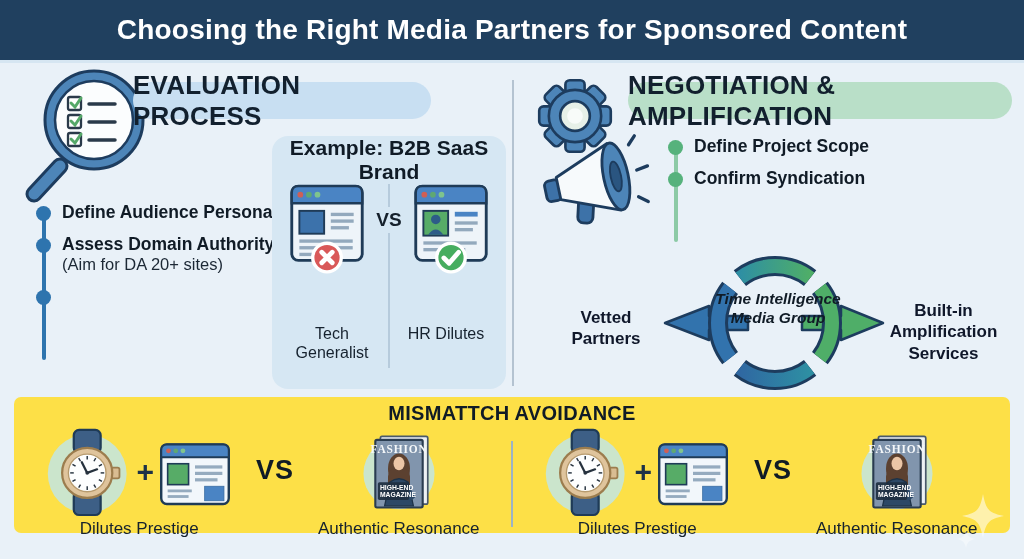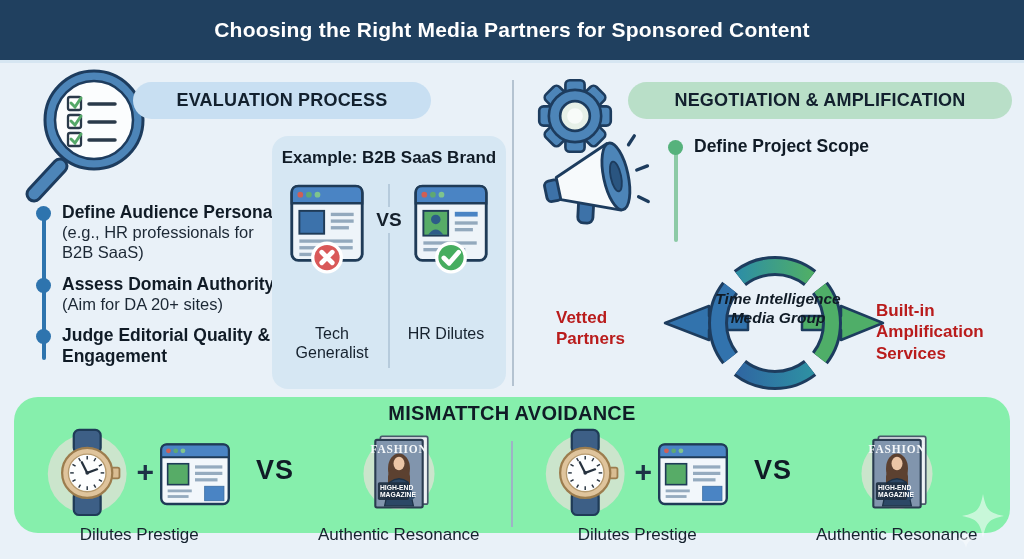--- a/index.html
+++ b/index.html
@@ -1,65 +1,65 @@
 <!DOCTYPE html>
 <html><head>
 <meta charset="utf-8">
 <style>
   html,body{margin:0;padding:0;background:#cfd8e0;}
   .stage{position:relative;width:1024px;height:559px;background:#e9f1f8;overflow:hidden;
          font-family:"Liberation Sans",sans-serif;color:#15202b;}
   
   .header{position:absolute;left:0;top:0;right:0;height:60px;background:#20405f;
           display:flex;align-items:center;justify-content:center;border-bottom:3px solid #d6e6f2;}
-  .header h1{margin:8px;color:#ffffff;font-size:21px;font-weight:bold;letter-spacing:.2px;}
+  .header h1{margin:8px;color:#ffffff;font-size:28px;font-weight:bold;letter-spacing:.2px;}
   
   .pill{position:absolute;border-radius:19px;display:flex;align-items:center;justify-content:center;
-        font-weight:bold;font-size:18px;color:#12202e;letter-spacing:.2px;}
+        font-weight:bold;font-size:26px;color:#12202e;letter-spacing:.2px;}
   .pill.eval{left:133px;top:82px;width:298px;height:37px;background:#c8dff2;}
   .pill.nego{left:628px;top:82px;width:384px;height:37px;background:#b9dfc8;}
   .divider-v{position:absolute;left:512px;top:80px;height:306px;width:2px;background:#b4c3d1;}
   
   .abs{position:absolute;}
   
   .bullets{position:absolute;}
   .bullets .rail{position:absolute;left:6px;width:3.5px;background:#2e74ae;border-radius:2px;}
   .bullets.green .rail{background:#8ccaa6;}
   .bullet{position:relative;padding-left:26px;margin-bottom:11px;}
   .bullet .dot{position:absolute;left:0;top:4px;width:15px;height:15px;border-radius:50%;background:#2e74ae;}
   .bullets.green .bullet .dot{background:#56b27c;}
   .bullet .b{font-weight:bold;font-size:17.5px;line-height:1.2;color:#101b26;}
   .bullet .s{font-size:16.5px;line-height:1.2;color:#1c2835;}
   
   .example-card{position:absolute;left:272px;top:136px;width:234px;height:253px;background:#d6e7f3;border-radius:16px;}
-  .example-title{text-align:center;font-weight:bold;font-size:17px;padding-top:12px;color:#101b26;}
+  .example-title{text-align:center;font-weight:bold;font-size:21px;color:#101b26;}
   .example-div{position:absolute;left:calc(50% - 1px);top:48px;height:184px;width:2px;background:#b6cbdc;}
   .example-row{position:absolute;top:44px;left:0;right:0;display:flex;justify-content:space-between;padding:0 15px;}
   .vs-mid{align-self:center;font-weight:bold;font-size:19px;background:#d6e7f3;z-index:1;padding:2px 3px;margin-top:-16px;}
   .example-labels{position:absolute;top:148px;left:0;right:0;display:flex;justify-content:space-between;padding:0 12px;margin-top:40px;}
   .example-labels .lb{width:96px;text-align:center;font-size:16px;line-height:1.2;color:#16222e;}
   .example-labels .lb span{display:inline-block;max-width:80px;}
   .example-footer{position:absolute;top:200px;left:16px;right:16px;text-align:center;font-size:16.5px;line-height:1.25;color:#16222e;}
   
   .hub-center{position:absolute;left:714px;top:289px;width:128px;text-align:center;
               font-weight:bold;font-size:15.5px;line-height:1.25;color:#101b26;font-style:italic;}
-  .hub-label{position:absolute;font-weight:bold;font-size:17px;line-height:1.25;text-align:left;color:#b91c1c;}
+  .hub-label{position:absolute;font-weight:bold;font-size:17px;line-height:1.25;text-align:center;color:#0f172a;}
   .hub-label.left{left:556px;top:307px;width:100px;}
   .hub-label.right{left:876px;top:300px;width:135px;}
   
-  .mismatch-panel{position:absolute;left:14px;top:397px;width:996px;height:136px;background:#86efac;border-radius:24px;}
+  .mismatch-panel{position:absolute;left:14px;top:397px;width:996px;height:136px;background:#fde047;border-radius:7px;}
   .mismatch-title{text-align:center;font-weight:bold;font-size:20px;padding-top:5px;letter-spacing:.3px;color:#101b26;}
   .mismatch-div{position:absolute;left:calc(50% - 1px);top:44px;height:86px;width:2px;background:#9db3c5;}
   .mismatch-halves{position:absolute;left:0;right:0;top:30px;bottom:0;display:flex;}
   .half{flex:1;display:flex;justify-content:center;align-items:flex-start;gap:24px;}
   .group{display:flex;flex-direction:column;align-items:center;}
   .group-row{display:flex;align-items:center;}
   .plus{font-size:30px;font-weight:bold;color:#1d3247;margin:0 4px;}
   .vs-big{font-weight:bold;font-size:27px;letter-spacing:1px;margin-top:28px;color:#101b26;}
-  .group-label{font-size:17px;margin-top:8px;color:#16222e;}
+  .group-label{font-size:17px;margin-top:2px;color:#16222e;}
   .sparkle{position:absolute;left:952px;top:488px;opacity:.55;}
 </style>
 </head>
 <body>
 
 <div class="stage">
 
   <div class="header">
     <h1>Choosing the Right Media Partners for Sponsored Content</h1>
   </div>
@@ -88,30 +88,28 @@
   <div class="pill nego">
     <span>NEGOTIATION &amp; AMPLIFICATION</span>
   </div>
   <div class="divider-v"></div>
 
   <div class="bullets" style="left:36px;top:202px;width:242px;">
     <div class="rail" style="top:10px;height:148px;"></div>
     <div class="bullet">
       <span class="dot"></span>
       <div class="b">Define Audience Persona</div>
-      <div class="s">(e.g., HR professionals for B2B SaaS)</div>
     </div>
     <div class="bullet">
       <span class="dot"></span>
       <div class="b">Assess Domain Authority</div>
       <div class="s">(Aim for DA 20+ sites)</div>
     </div>
     <div class="bullet">
       <span class="dot"></span>
-      <div class="b">Judge Editorial Quality &amp; Engagement</div>
       <div class="s"></div>
     </div>
   </div>
 
   <div class="example-card">
     <div class="example-title">Example: B2B SaaS Brand</div>
     <div class="example-div"></div>
     <div class="example-row">
 
       <svg width="80" height="96" viewBox="0 0 84 96">
@@ -179,20 +177,25 @@
       <path d="M103,48 L115,46" stroke="#1d3c5e" stroke-width="3.5" stroke-linecap="round"></path>
       <path d="M99,76 L108,83" stroke="#1d3c5e" stroke-width="3.5" stroke-linecap="round"></path>
     </g>
   </svg>
 
   <div class="bullets green" style="left:668px;top:136px;width:335px;">
     <div class="rail" style="top:10px;height:96px;"></div>
     <div class="bullet">
       <span class="dot"></span>
       <div class="b">Define Project Scope</div>
+      <div class="s"></div>
+    </div>
+    <div class="bullet">
+      <span class="dot"></span>
+      <div class="b">Confirm Syndication</div>
       <div class="s"></div>
     </div>
   </div>
 
   <svg class="abs" style="left:653px;top:252px;" width="238" height="142" viewBox="0 0 238 142">
     <defs>
       <linearGradient id="topGrad" gradientUnits="userSpaceOnUse" x1="87" y1="26" x2="157" y2="26">
         <stop offset="0" stop-color="#2e8fa3"></stop>
           <stop offset="1" stop-color="#4fae68"></stop>
       </linearGradient>

